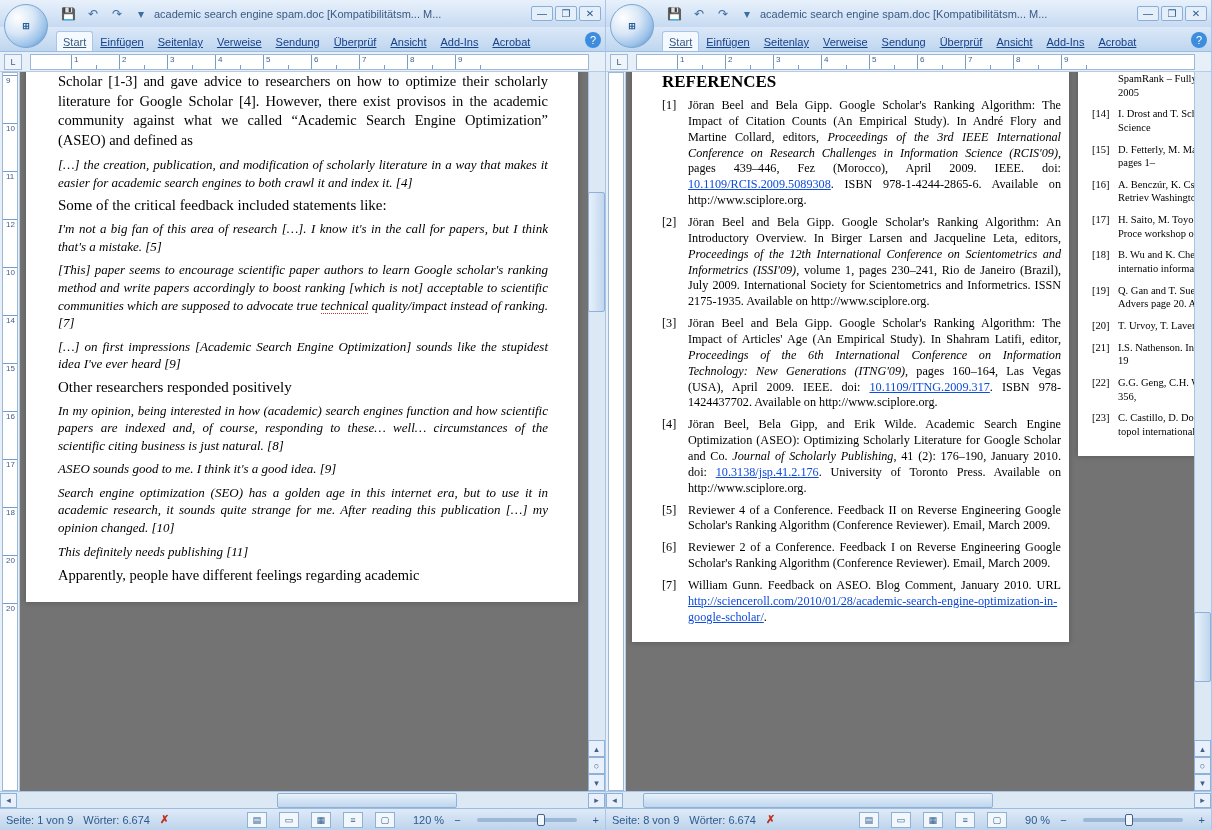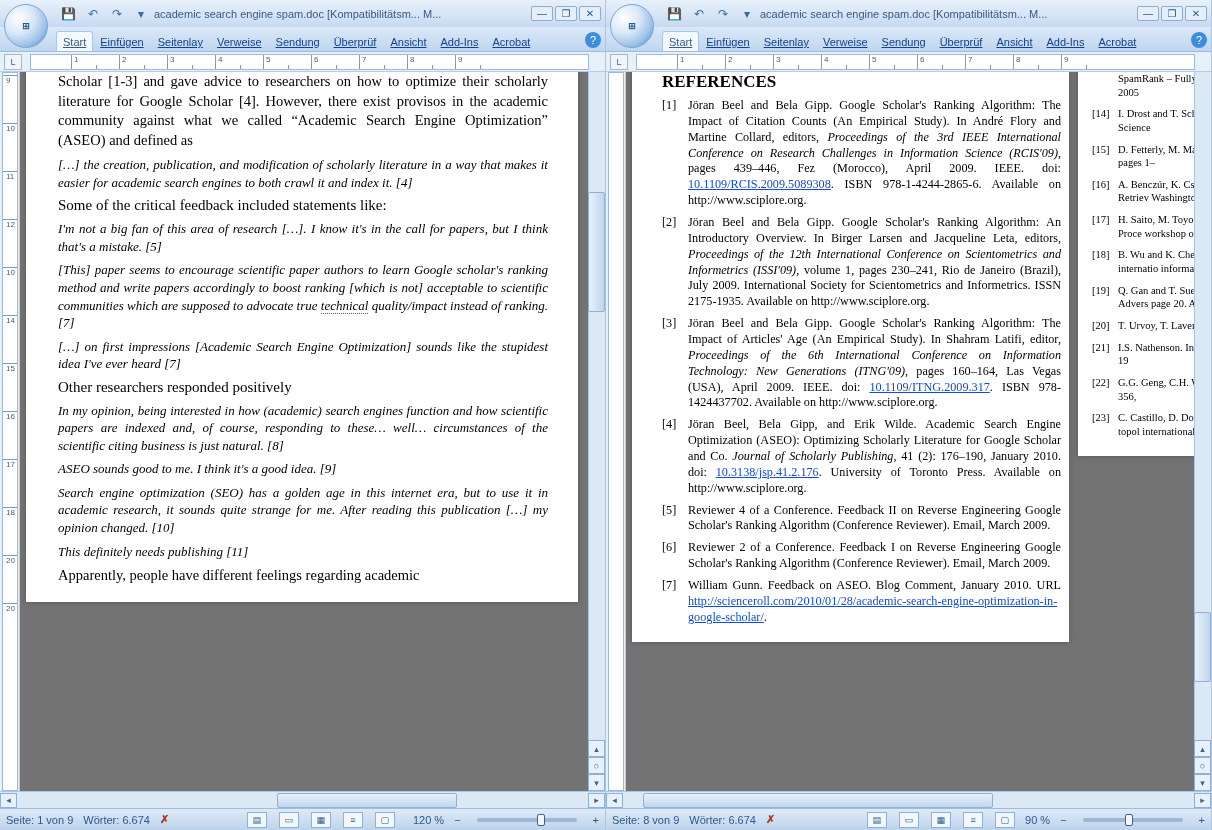--- a/index.html
+++ b/index.html
@@ -137,21 +137,21 @@
           <div class="vtick" style="top:530px">20</div>
         </div>
       </div>
       <div class="doc-scroll">
         <div class="page p-left doc">
           <p class="bodytext">Scholar [1-3] and gave advice to researchers on how to optimize their scholarly literature for Google Scholar [4]. However, there exist provisos in the academic community against what we called “Academic Search Engine Optimization” (ASEO) and defined as</p>
           <p class="blockquote">[…] the creation, publication, and modification of scholarly literature in a way that makes it easier for academic search engines to both crawl it and index it. [4]</p>
           <p class="subhead">Some of the critical feedback included statements like:</p>
           <p class="blockquote">I'm not a big fan of this area of research […]. I know it's in the call for papers, but I think that's a mistake. [5]</p>
           <p class="blockquote"><span>[This] paper seems to encourage scientific paper authors to learn Google scholar's ranking method and write papers accordingly to boost ranking [which is not] acceptable to scientific communities which are supposed to advocate true </span><span class="dotted-u">technical</span><span> quality/impact instead of ranking. [7]</span></p>
-          <p class="blockquote">[…] on first impressions [Academic Search Engine Optimization] sounds like the stupidest idea I've ever heard [7]</p>
+          <p class="blockquote">[…] on first impressions [Academic Search Engine Optimization] sounds like the stupidest idea I've ever heard [9]</p>
           <p class="subhead">Other researchers responded positively</p>
           <p class="blockquote">In my opinion, being interested in how (academic) search engines function and how scientific papers are indexed and, of course, responding to these… well… circumstances of the scientific citing business is just natural. [8]</p>
           <p class="blockquote">ASEO sounds good to me. I think it's a good idea. [9]</p>
           <p class="blockquote">Search engine optimization (SEO) has a golden age in this internet era, but to use it in academic research, it sounds quite strange for me. After reading this publication […] my opinion changed. [10]</p>
           <p class="blockquote">This definitely needs publishing [11]</p>
           <p class="bodytext">Apparently, people have different feelings regarding academic</p>
         </div>
         <div class="scrollbar-v">
           <div class="scroll-thumb" style="top:120px;height:120px"></div>
           <div class="scroll-nav">
@@ -340,21 +340,21 @@
     <div class="status">
       <span>Seite: 8 von 9</span>
       <span>Wörter: 6.674</span>
       <span class="red-x">✗</span>
       <span class="spacer"></span>
       <div class="viewbtn">▤</div>
       <div class="viewbtn">▭</div>
       <div class="viewbtn">▦</div>
       <div class="viewbtn">≡</div>
       <div class="viewbtn">▢</div>
-      <span style="">90 %</span>
+      <span style="margin-left:8px">90 %</span>
       <span>−</span>
       <div class="zoom-slider">
           <div class="knob" style="left:42px"></div>
         </div>
       <span>+</span>
     </div>
   </div>
 </div>
 
 </body></html>

